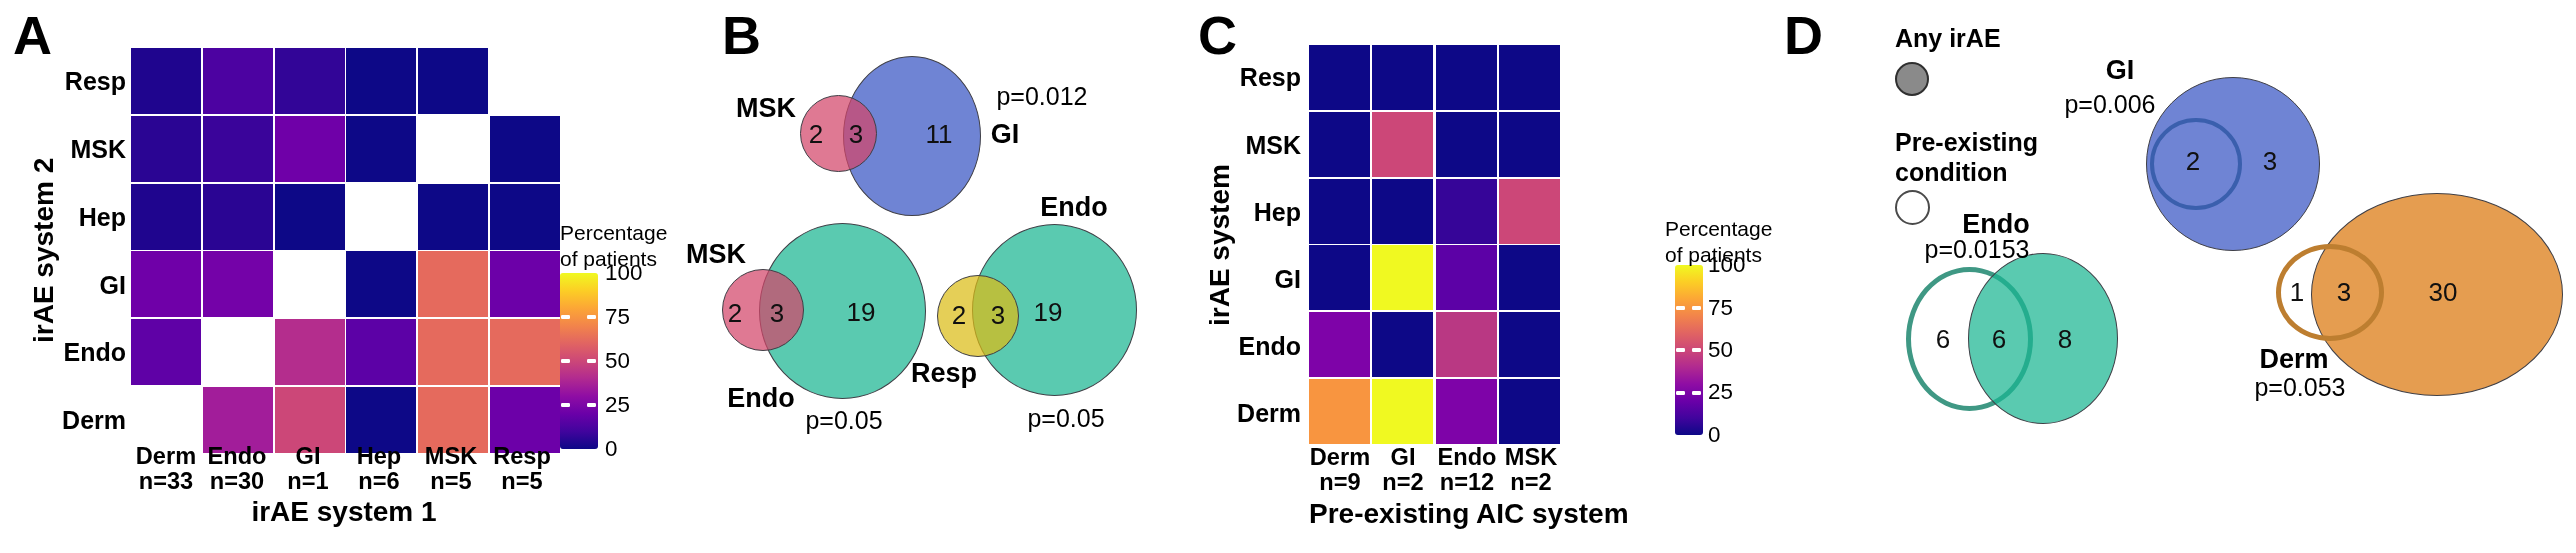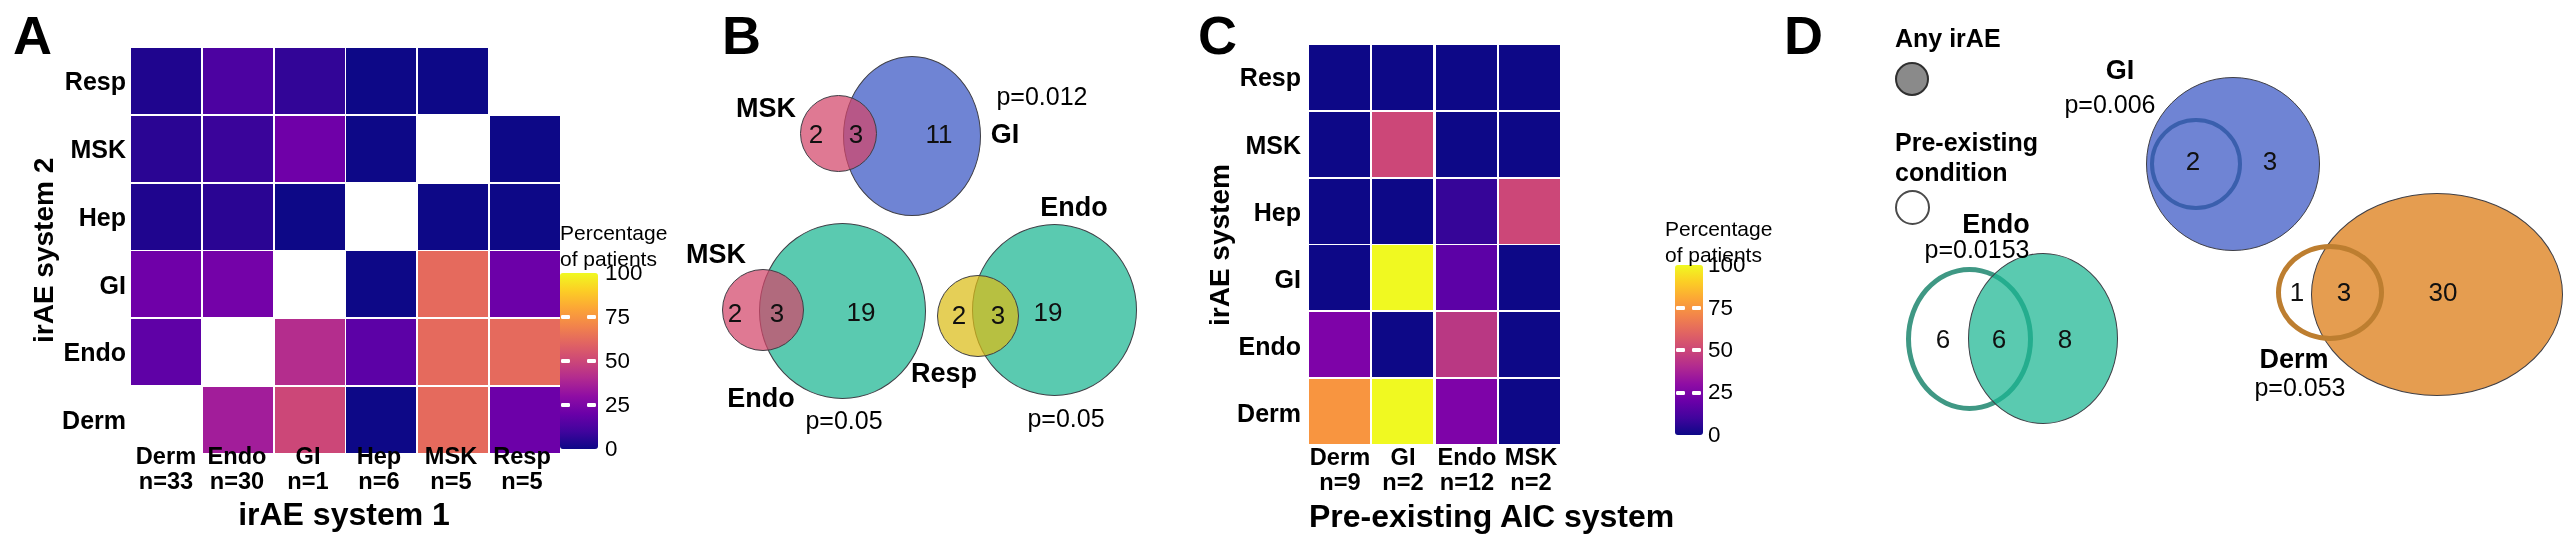--- a/index.html
+++ b/index.html
@@ -6,21 +6,21 @@
   body{font-family:"Liberation Sans","DejaVu Sans",sans-serif;color:#000;}
   #canvas{position:relative;width:2576px;height:553px;background:#ffffff;overflow:hidden;}
 
   .pletter{position:absolute;font-size:54px;font-weight:700;line-height:1;color:#000;}
 
   
   .hm-grid{position:absolute;display:grid;}
   .hm-rowlab{position:absolute;display:flex;align-items:center;justify-content:flex-end;
              font-weight:700;font-size:25px;color:#000;}
   .hm-collab{position:absolute;text-align:center;font-weight:700;font-size:23.6px;line-height:1.08;color:#000;}
-  .axis-title-x{position:absolute;text-align:center;font-weight:700;font-size:32px;white-space:nowrap;color:#000;}
+  .axis-title-x{position:absolute;text-align:center;font-weight:700;font-size:28px;white-space:nowrap;color:#000;}
   .axis-title-y{position:absolute;display:flex;align-items:center;justify-content:center;
                 writing-mode:vertical-rl;transform:rotate(180deg);
                 font-weight:700;font-size:28px;color:#000;}
 
   
   .cb-bar{position:absolute;border-radius:2.9px;
     background:linear-gradient(180deg,#f0f921 0%,#fcce25 10%,#fca636 20%,#f2844b 30%,
                #e16462 40%,#cc4778 50%,#b12a90 60%,#8f0da4 70%,#6a00a8 80%,#41049d 90%,#0d0887 100%);}
   .cb-title{position:absolute;font-size:21px;line-height:1.22;white-space:pre-line;color:#000;}
   .cb-tick{position:absolute;font-size:22.4px;line-height:26px;height:26px;color:#000;}

